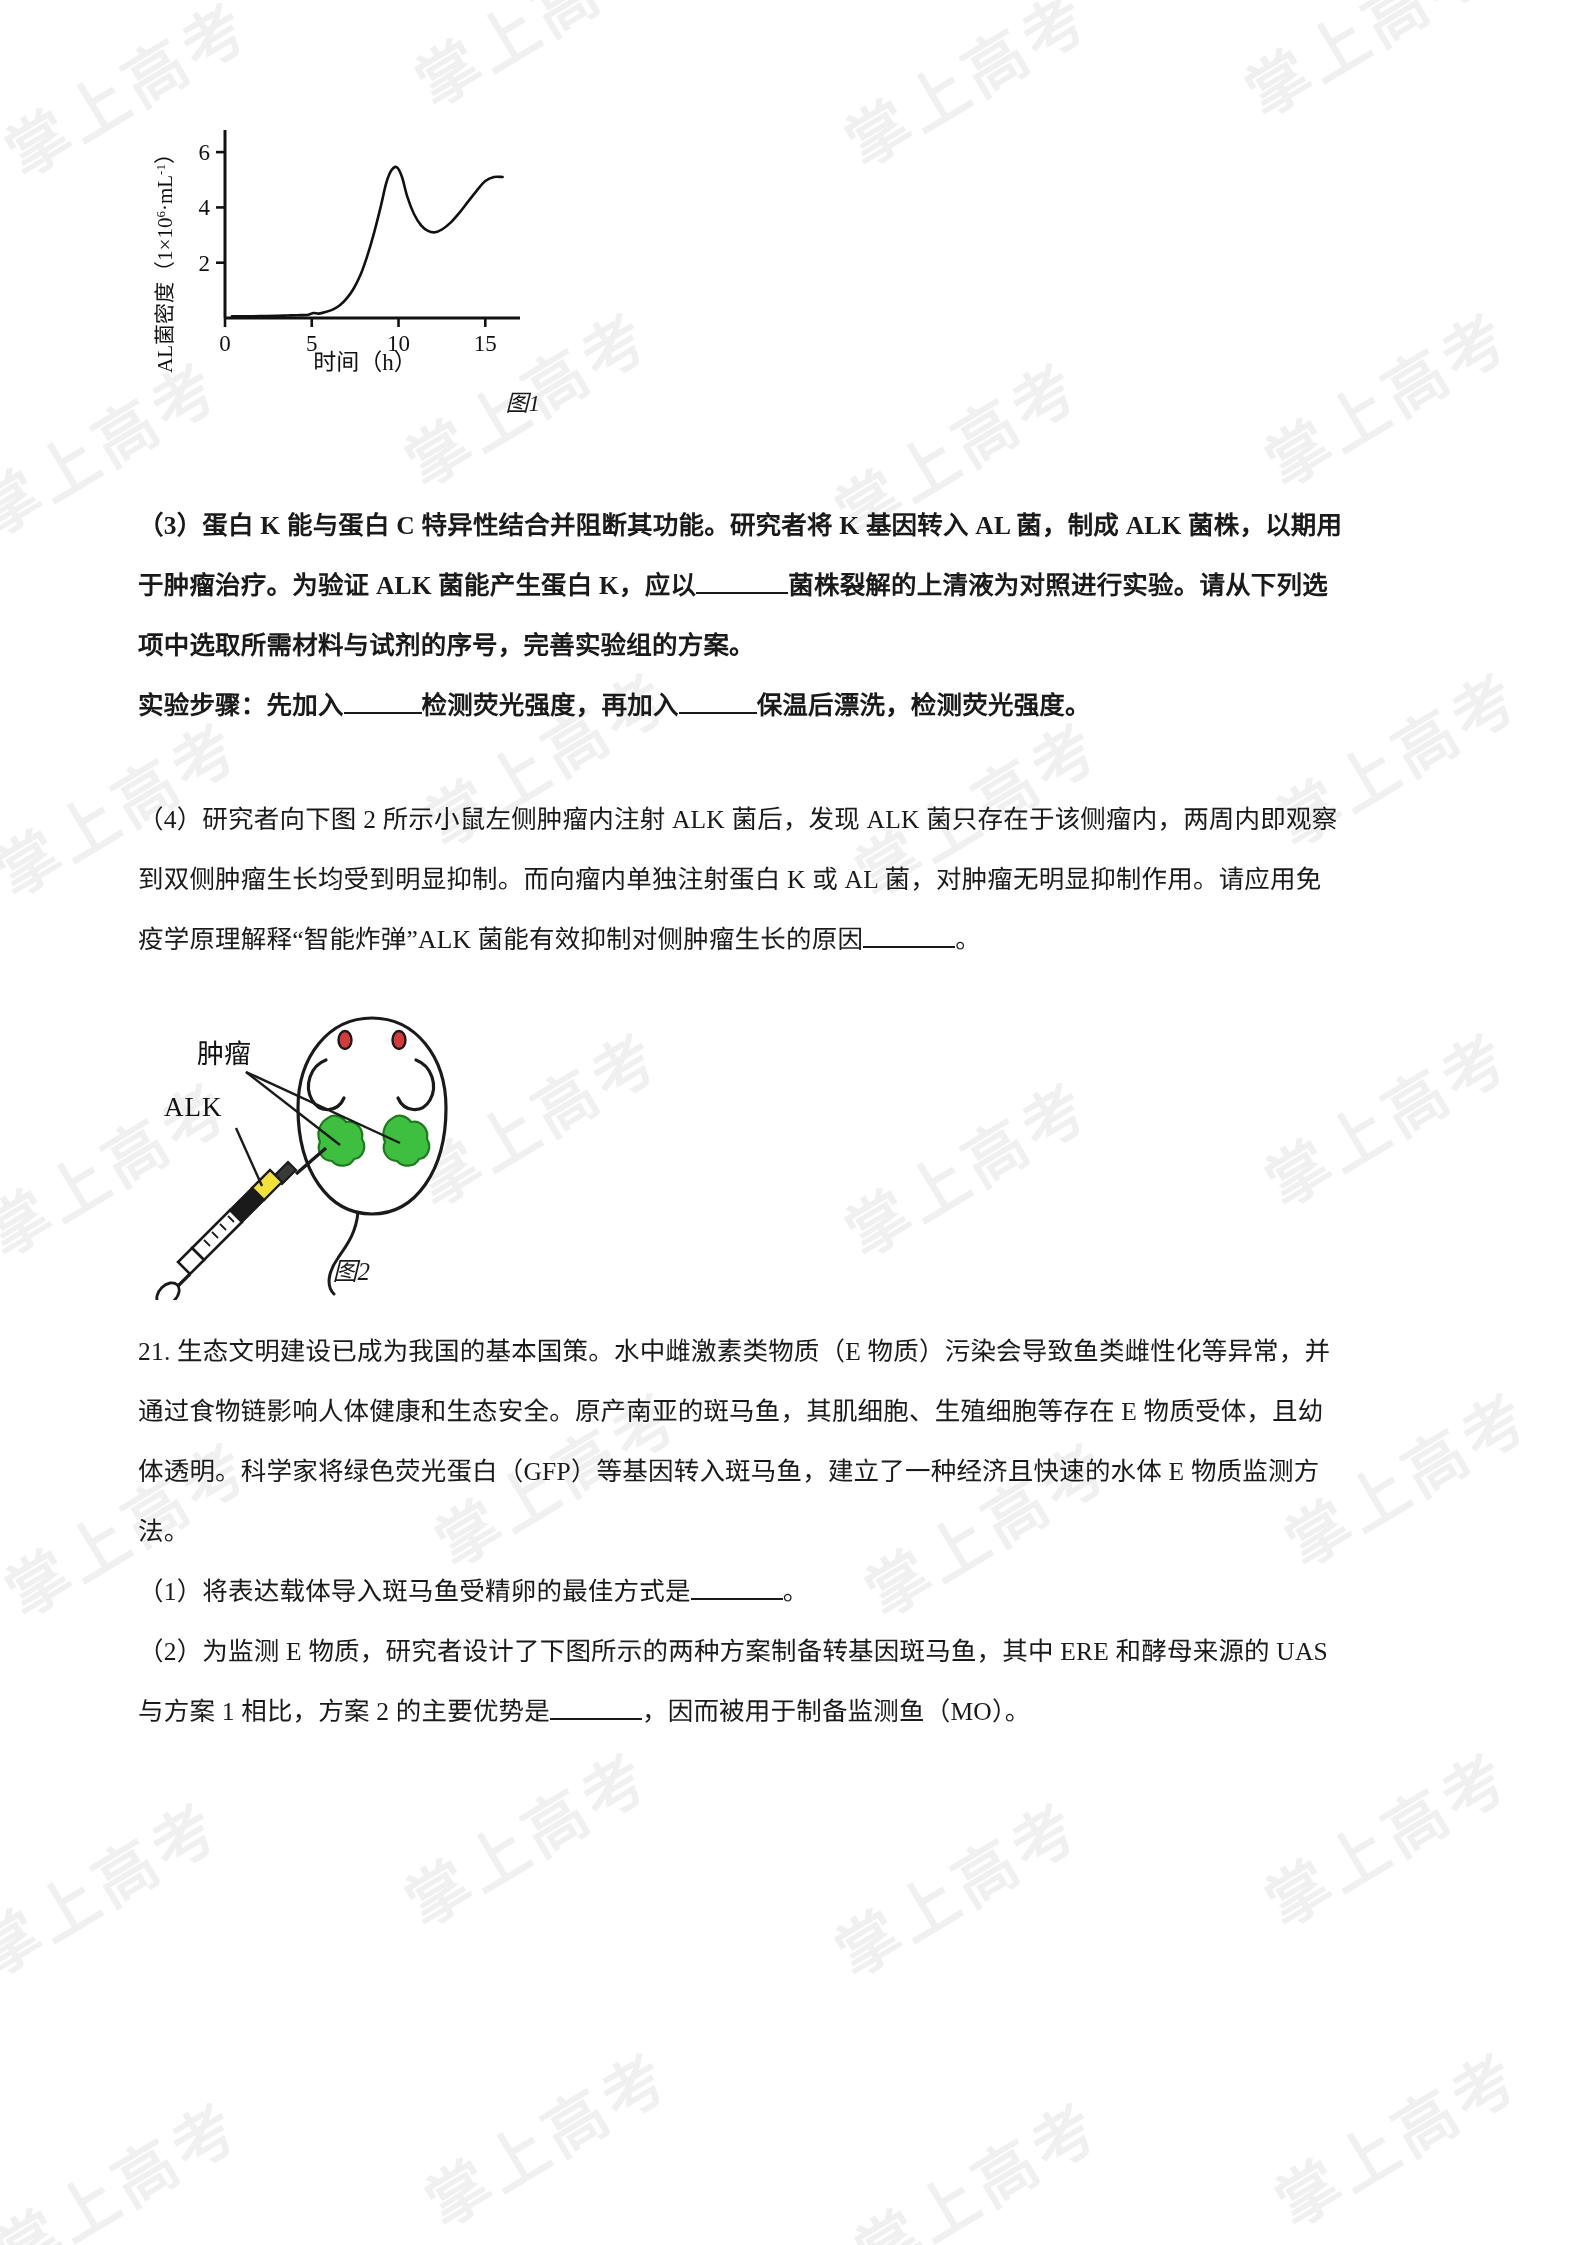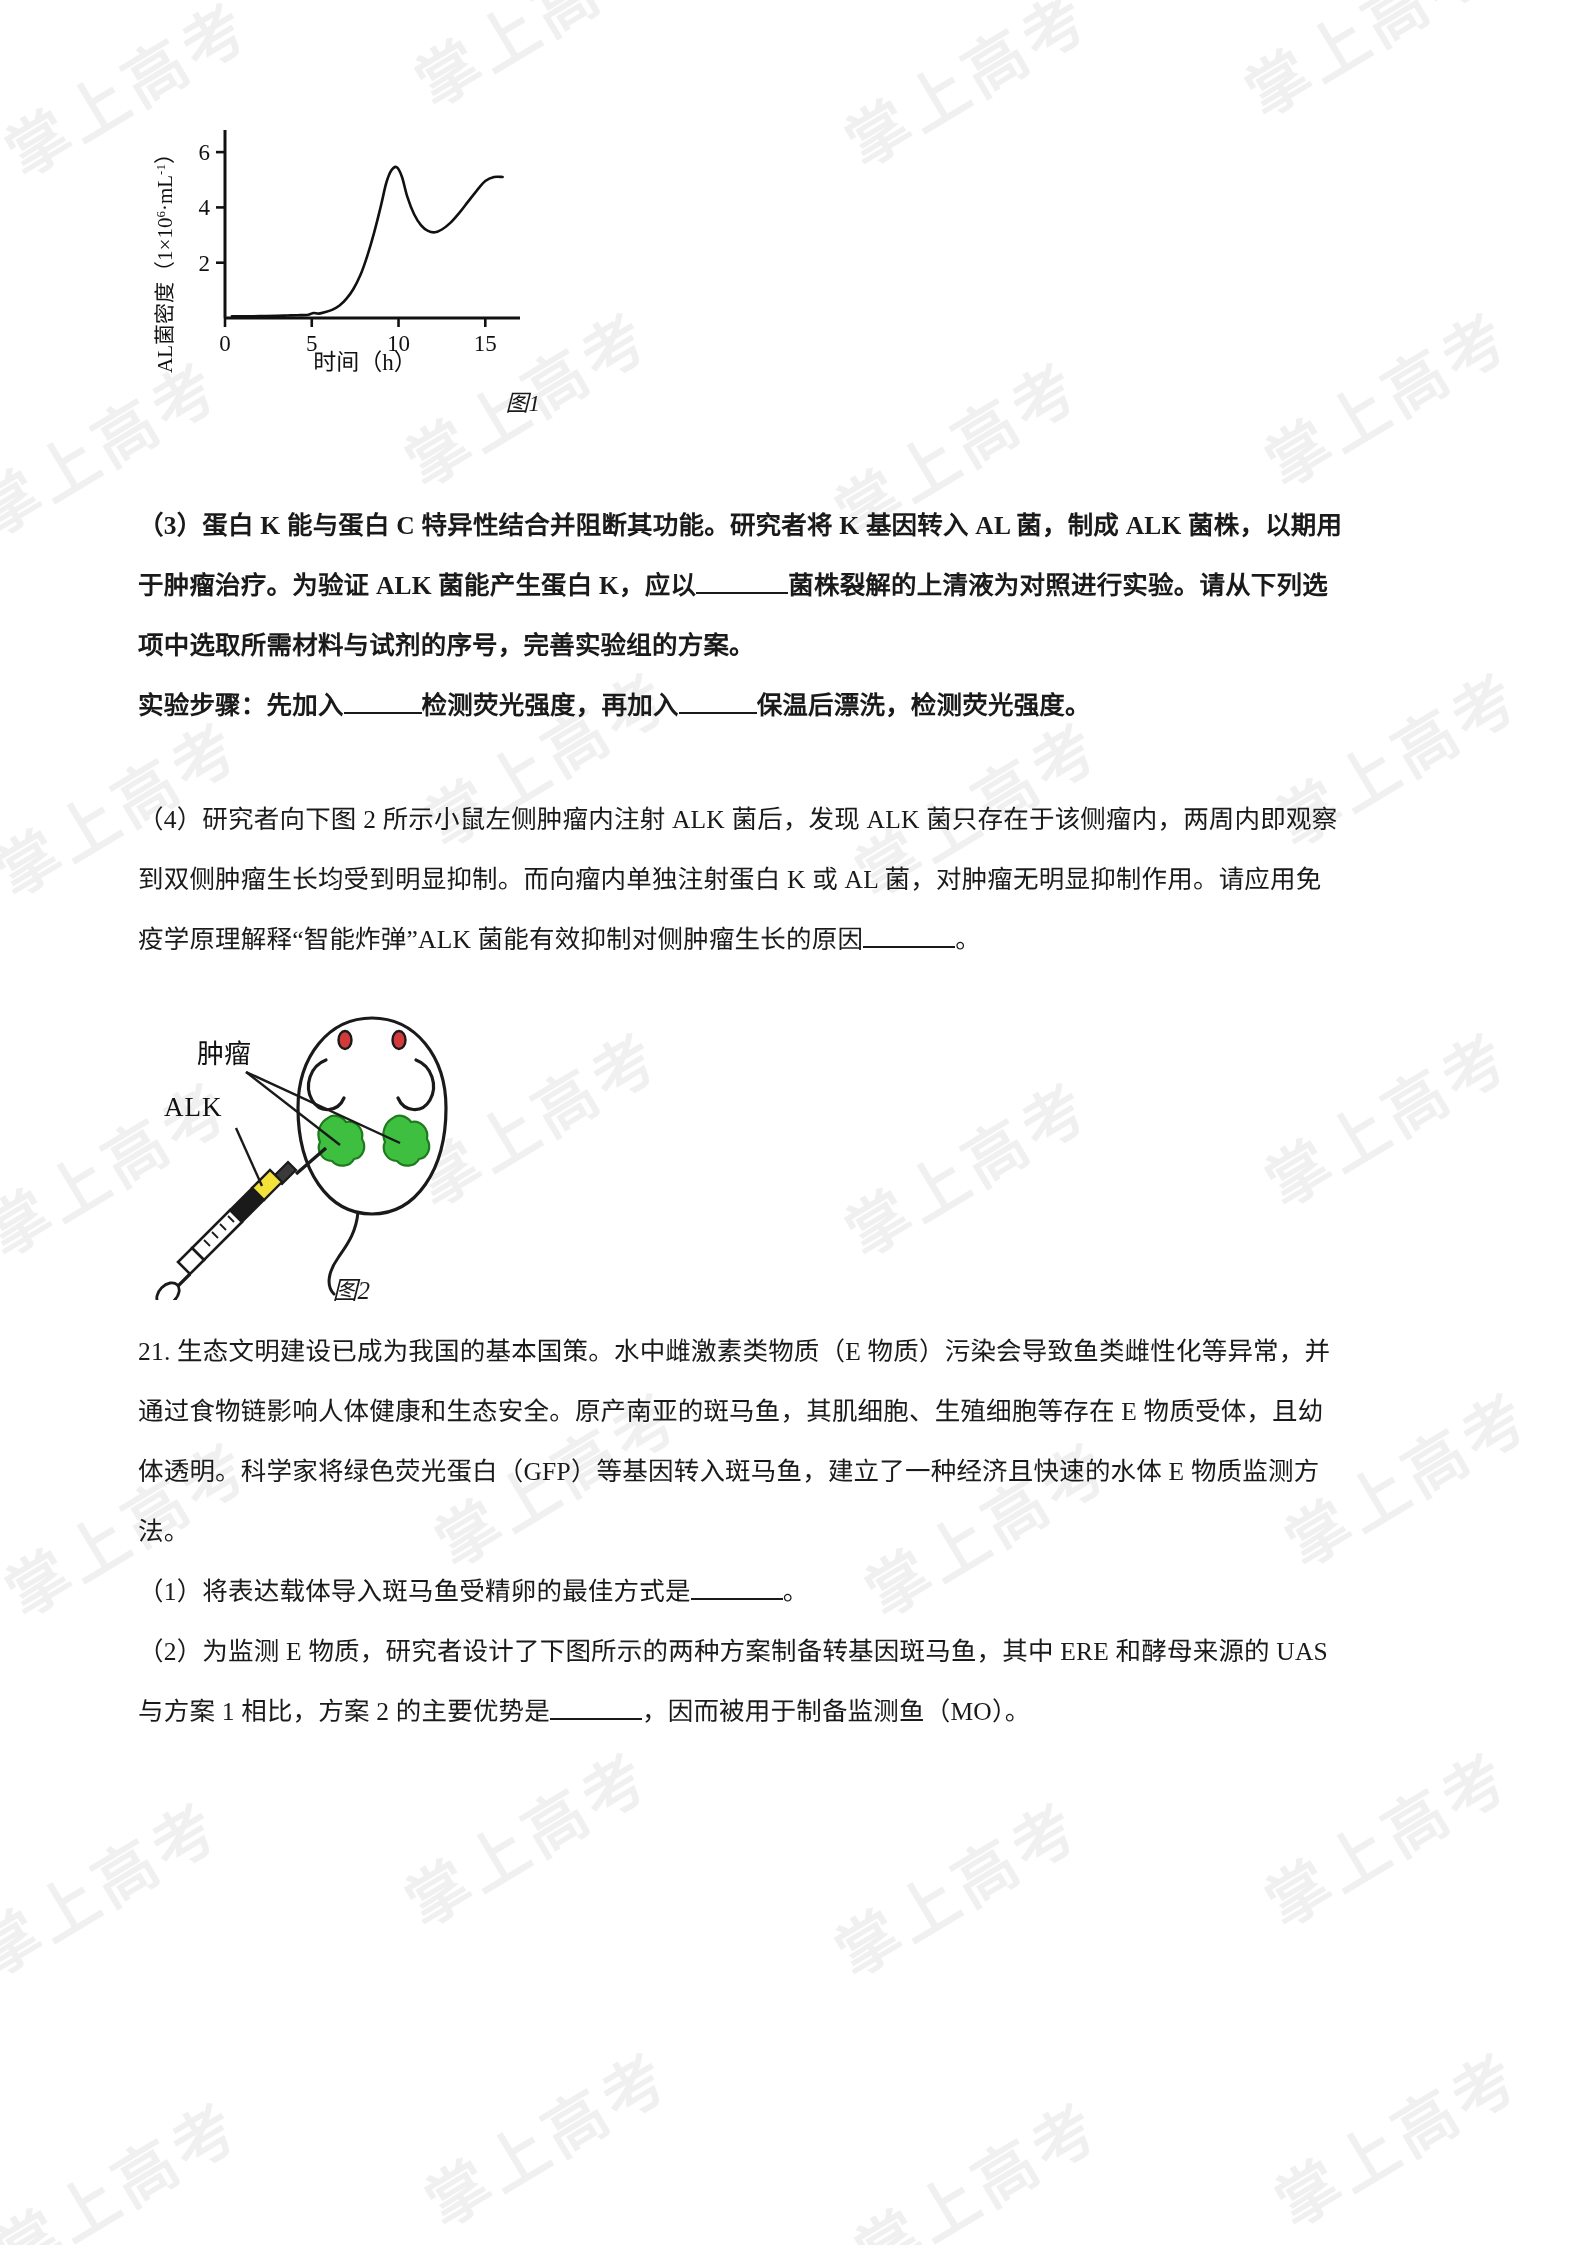--- a/index.html
+++ b/index.html
@@ -89,21 +89,21 @@
     position: absolute;
     left: 150px;
     top: 1000px;
     width: 400px;
     height: 300px;
     z-index: 10;
   }
   .fig2-caption {
     position: absolute;
     left: 60px;
-    top: 270px;
+    top: 251px;
     width: 160px;
     font-size: 25px;
   }
   .fig2-label {
     position: absolute;
     font-size: 27px;
     font-family: "Liberation Serif", "DejaVu Serif", serif;
     color: #111;
     white-space: nowrap;
   }

